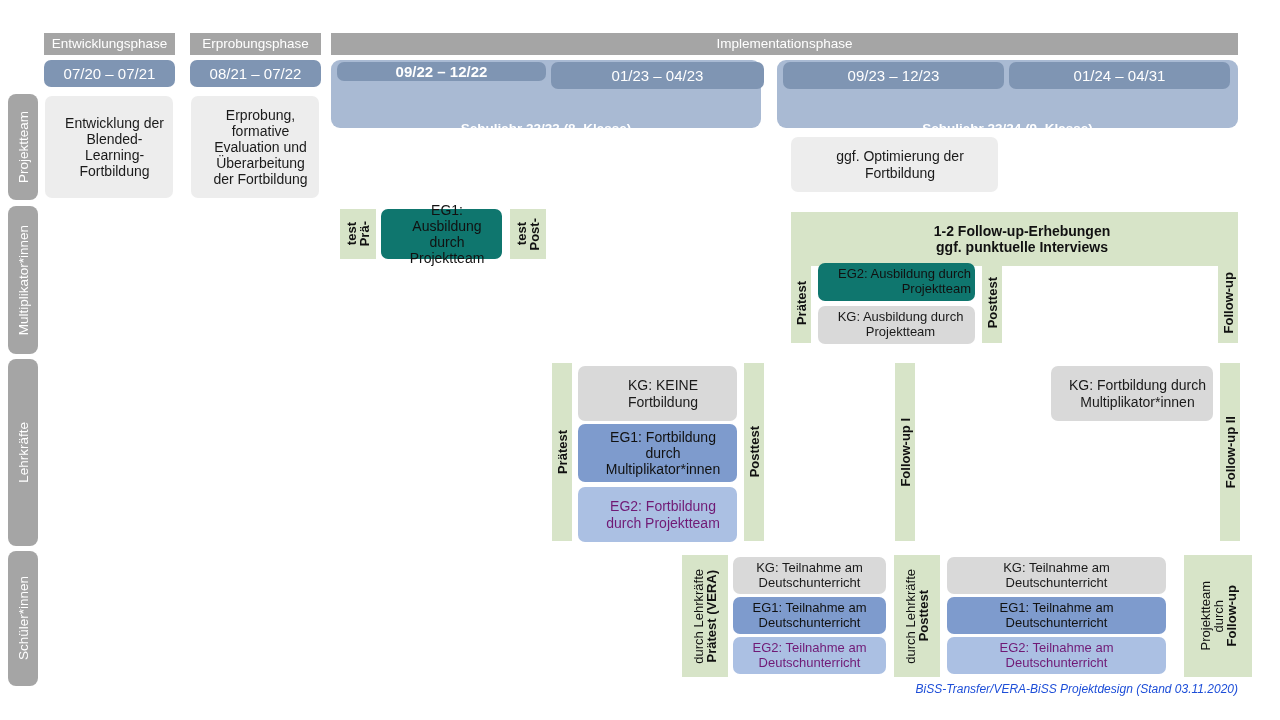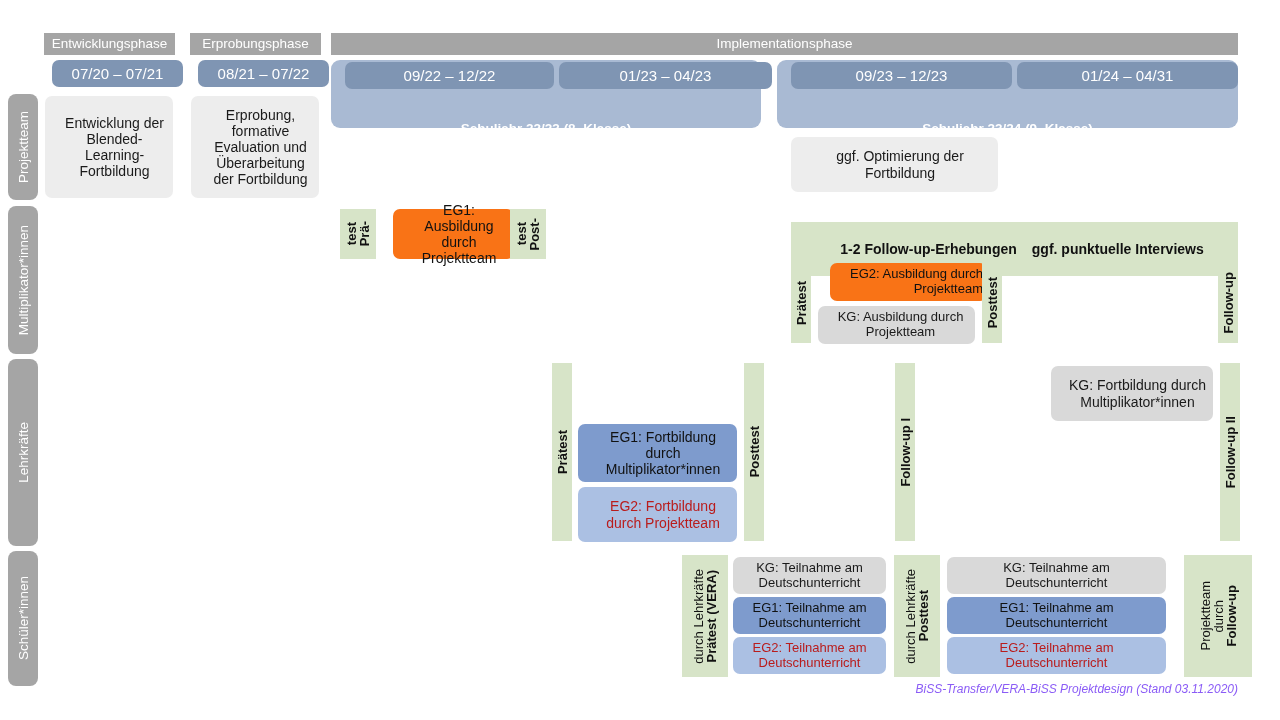--- a/index.html
+++ b/index.html
@@ -28,21 +28,20 @@
     background:#a5a5a5;color:#ffffff;
     font-size:13.5px;
     border-radius:0;
   }
 
   
   .datechip{
     background:#7f95b3;color:#ffffff;
     font-size:15px;
     border-radius:7px;
-    margin-left:8px;
   }
 
   
   .schuljahr-wrap{
     background:#a9bad3;border-radius:9px;
   }
   .schuljahr-label{
     color:#ffffff;font-weight:bold;font-size:13.5px;
     display:flex;align-items:center;justify-content:center;
     width:100%;height:100%;
@@ -58,22 +57,22 @@
   .rowlabel span{
     writing-mode:vertical-rl;
     transform:rotate(180deg);
     white-space:nowrap;
   }
 
   
   .c-grayLight{background:#ededed;color:#1a1a1a;}
   .c-gray{background:#d9d9d9;color:#1a1a1a;}
   .c-blueDark{background:#7e9bcd;color:#111111;}
-  .c-blueMid{background:#f97316;color:#111111;margin-left:12px;}
-  .c-blueLight{background:#abc0e3;color:#b91c1c;border-radius:7px;}
+  .c-blueMid{background:#0f766e;color:#111111;}
+  .c-blueLight{background:#abc0e3;color:#701a75;border-radius:7px;}
   .c-green{background:#d7e4c8;color:#111111;}
 
   .f13{font-size:13px;}
   .f14{font-size:14px;padding-left:15px;}
   .bold{font-weight:bold;}
 
   
   .vstrip{
     background:#d7e4c8;color:#111111;
     border-radius:0;
@@ -88,21 +87,21 @@
     font-weight:bold;
     line-height:1;
     text-align:center;
   }
   .vtext.reg{font-weight:normal;}
 
   
   .vcols{display:flex;flex-direction:row-reverse;align-items:center;justify-content:center;height:100%;width:100%;}
 
   .footer{
-    font-style:italic;font-size:12px;color:#8b5cf6;
+    font-style:italic;font-size:12px;color:#1d4ed8;
     text-align:right;white-space:nowrap;
   }
 </style>
 </head>
 <body>
 
 <div id="stage">
 
   <div class="abs box phase" style="left:44px;top:33px;width:131px;height:22px;">Entwicklungsphase</div>
   <div class="abs box phase" style="left:190px;top:33px;width:131px;height:22px;">Erprobungsphase</div>
@@ -110,21 +109,21 @@
 
   <div class="abs schuljahr-wrap" style="left:331px;top:60px;width:430px;height:68px;">
     <div class="schuljahr-label" style="padding-top:34px;">Schuljahr 22/23 (8. Klasse)</div>
   </div>
   <div class="abs schuljahr-wrap" style="left:777px;top:60px;width:461px;height:68px;">
     <div class="schuljahr-label" style="padding-top:34px;">Schuljahr 23/24 (9. Klasse)</div>
   </div>
 
   <div class="abs box datechip" style="left:44px;top:60px;width:131px;height:27px;">07/20 – 07/21</div>
   <div class="abs box datechip" style="left:190px;top:60px;width:131px;height:27px;text-align:center;">08/21 – 07/22</div>
-  <div class="abs box datechip" style="left:337px;top:62px;width:209px;height:27px;">09/22 – 12/22</div>
+  <div class="abs box datechip" style="left:337px;top:62px;width:209px;height:19px;font-weight:bold;">09/22 – 12/22</div>
   <div class="abs box datechip" style="left:551px;top:62px;width:213px;height:27px;">01/23 – 04/23</div>
   <div class="abs box datechip" style="left:783px;top:62px;width:221px;height:27px;">09/23 – 12/23</div>
   <div class="abs box datechip" style="left:1009px;top:62px;width:221px;height:27px;">01/24 – 04/31</div>
 
   <div class="abs rowlabel" style="left:8px;top:94px;width:30px;height:106px;">
     <span>Projektteam</span>
   </div>
   <div class="abs rowlabel" style="left:8px;top:206px;width:30px;height:148px;">
     <span>Multiplikator*innen</span>
   </div>
@@ -146,40 +145,41 @@
     </div>
   </div>
   <div class="abs box c-blueMid f14" style="left:381px;top:209px;width:121px;height:50px;">EG1: Ausbildung durch Projektteam</div>
   <div class="abs vstrip" style="left:510px;top:209px;width:36px;height:50px;">
     <div class="vcols">
       <div class="vtext">Post-</div>
       <div class="vtext">test</div>
     </div>
   </div>
 
-  <div class="abs c-green" style="left:791px;top:222px;width:447px;height:54px;display:flex;flex-direction:row;align-items:center;justify-content:center;">
+  <div class="abs c-green" style="left:791px;top:212px;width:447px;height:54px;display:flex;flex-direction:column;align-items:center;justify-content:center;">
     <div class="bold f14">1-2 Follow-up-Erhebungen</div>
     <div class="bold f14">ggf. punktuelle Interviews</div>
   </div>
 
   <div class="abs vstrip" style="left:791px;top:263px;width:20px;height:80px;">
     <div class="vtext">Prätest</div>
   </div>
   <div class="abs box c-blueMid f13" style="left:818px;top:263px;width:157px;height:38px;text-align:right;">EG2: Ausbildung durch Projektteam</div>
   <div class="abs box c-gray f13" style="left:818px;top:306px;width:157px;height:38px;padding-left:12px;">KG: Ausbildung durch Projektteam</div>
   <div class="abs vstrip" style="left:982px;top:263px;width:20px;height:80px;">
     <div class="vtext">Posttest</div>
   </div>
   <div class="abs vstrip" style="left:1218px;top:263px;width:20px;height:80px;">
     <div class="vtext">Follow-up</div>
   </div>
 
   <div class="abs vstrip" style="left:552px;top:363px;width:20px;height:178px;">
     <div class="vtext">Prätest</div>
   </div>
+  <div class="abs box c-gray f14" style="left:578px;top:366px;width:159px;height:55px;">KG:  KEINE Fortbildung</div>
   <div class="abs box c-blueDark f14" style="left:578px;top:424px;width:159px;height:58px;">EG1: Fortbildung durch Multiplikator*innen</div>
   <div class="abs box c-blueLight f14" style="left:578px;top:487px;width:159px;height:55px;">EG2: Fortbildung durch Projektteam</div>
   <div class="abs vstrip" style="left:744px;top:363px;width:20px;height:178px;">
     <div class="vtext">Posttest</div>
   </div>
   <div class="abs vstrip" style="left:895px;top:363px;width:20px;height:178px;">
     <div class="vtext">Follow-up I</div>
   </div>
   <div class="abs box c-gray f14" style="left:1051px;top:366px;width:162px;height:55px;">KG: Fortbildung durch Multiplikator*innen</div>
   <div class="abs vstrip" style="left:1220px;top:363px;width:20px;height:178px;">

